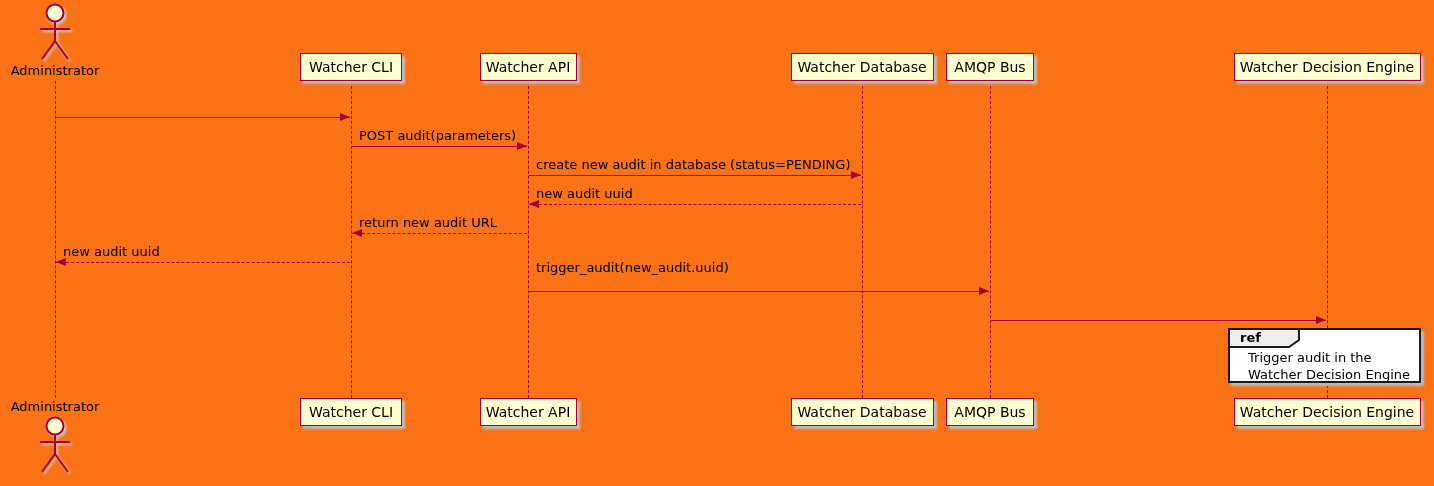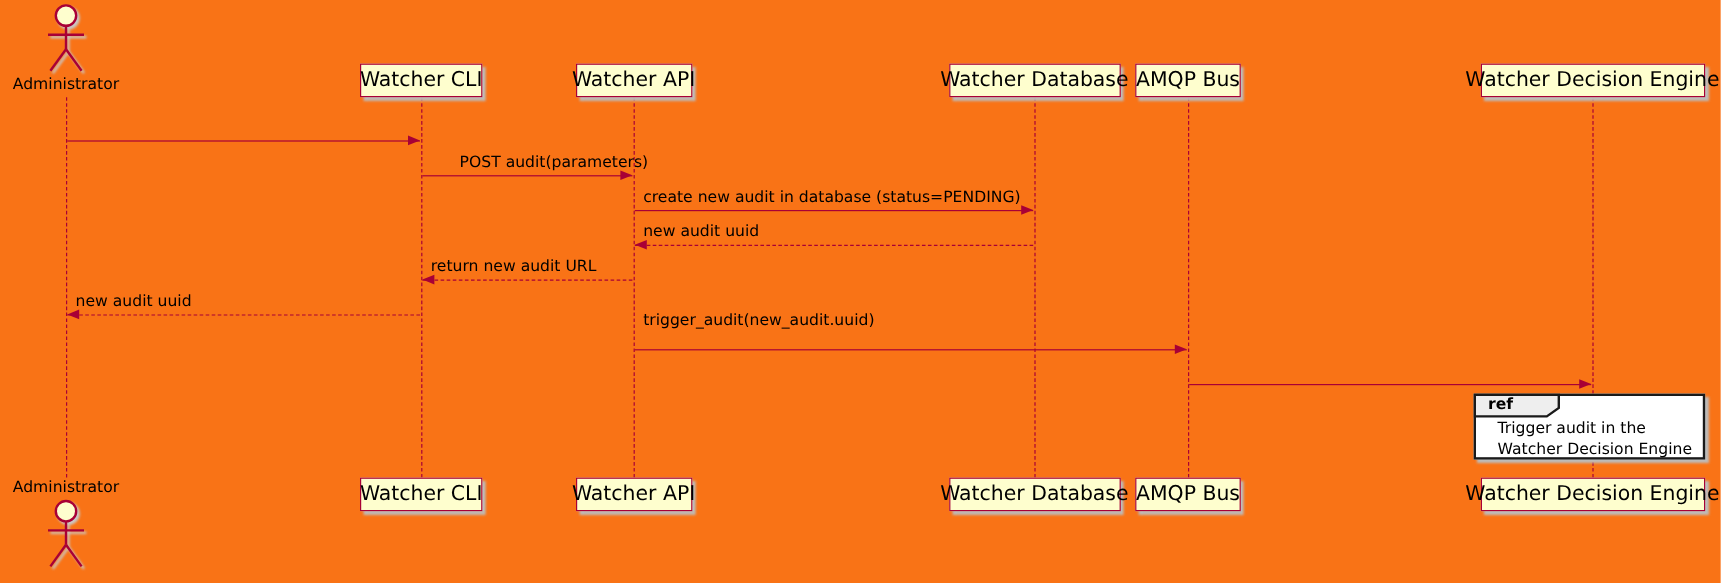--- a/index.html
+++ b/index.html
@@ -4,21 +4,21 @@
 <style>
   html,body{margin:0;padding:0;background:#ffffff;}
   #stage{
     position:relative;width:1434px;height:486px;background:#f97316;overflow:hidden;
     font-family:"DejaVu Sans","Liberation Sans",sans-serif;color:#000;
   }
   .lifeline{position:absolute;width:0;border-left:1px dashed #a80036;z-index:0;}
   .pbox{
     position:absolute;height:28px;background:#fefece;border:1.5px solid #a80036;
     box-sizing:border-box;display:flex;align-items:center;justify-content:center;
-    font-size:17px;white-space:nowrap;z-index:2;
+    font-size:14px;white-space:nowrap;z-index:2;
     box-shadow:3px 3px 2px #bcbcbc;
   }
   .actor-label{position:absolute;font-size:13px;text-align:center;white-space:nowrap;z-index:2;}
   .actor-svg{position:absolute;z-index:2;filter:drop-shadow(2.5px 2.5px 1px #c8c8c8);}
   .msg-line{position:absolute;height:0;z-index:3;}
   .msg-line.solid{border-top:1px solid #a80036;}
   .msg-line.dashed{border-top:1px dashed #a80036;}
   .msg-label{position:absolute;font-size:13px;white-space:nowrap;z-index:3;}
   .arrowhead{position:absolute;width:0;height:0;z-index:3;}
   .arrowhead.right{border-top:4.5px solid transparent;border-bottom:4.5px solid transparent;border-left:10px solid #a80036;}
@@ -78,21 +78,21 @@
       <div class="ref-keyword">ref</div>
       <div class="ref-body">
         <div>Trigger audit in the</div>
         <div>Watcher Decision Engine</div>
       </div>
     </div>
     <div class="msg-line solid" style="left: 56px; top: 117px; width: 294px;"></div>
     <div class="arrowhead right" style="top: 113px; left: 340px;"></div>
     <div class="msg-line solid" style="left: 352px; top: 146px; width: 175px;"></div>
     <div class="arrowhead right" style="top: 142px; left: 517px;"></div>
-    <div class="msg-label" style="left: 359px; top: 128px; margin-left: 24px;">POST audit(parameters)</div>
+    <div class="msg-label" style="left: 359px; top: 128px;">POST audit(parameters)</div>
     <div class="msg-line solid" style="left: 529px; top: 175px; width: 332px;"></div>
     <div class="arrowhead right" style="top: 171px; left: 851px;"></div>
     <div class="msg-label" style="left: 536px; top: 157px;">create new audit in database (status=PENDING)</div>
     <div class="msg-line dashed" style="left: 529px; top: 204px; width: 332px;"></div>
     <div class="arrowhead left" style="top: 200px; left: 529px;"></div>
     <div class="msg-label" style="left: 536px; top: 186px;">new audit uuid</div>
     <div class="msg-line dashed" style="left: 352px; top: 233px; width: 175px;"></div>
     <div class="arrowhead left" style="top: 229px; left: 352px;"></div>
     <div class="msg-label" style="left: 359px; top: 215px;">return new audit URL</div>
     <div class="msg-line dashed" style="left: 56px; top: 262px; width: 294px;"></div>

